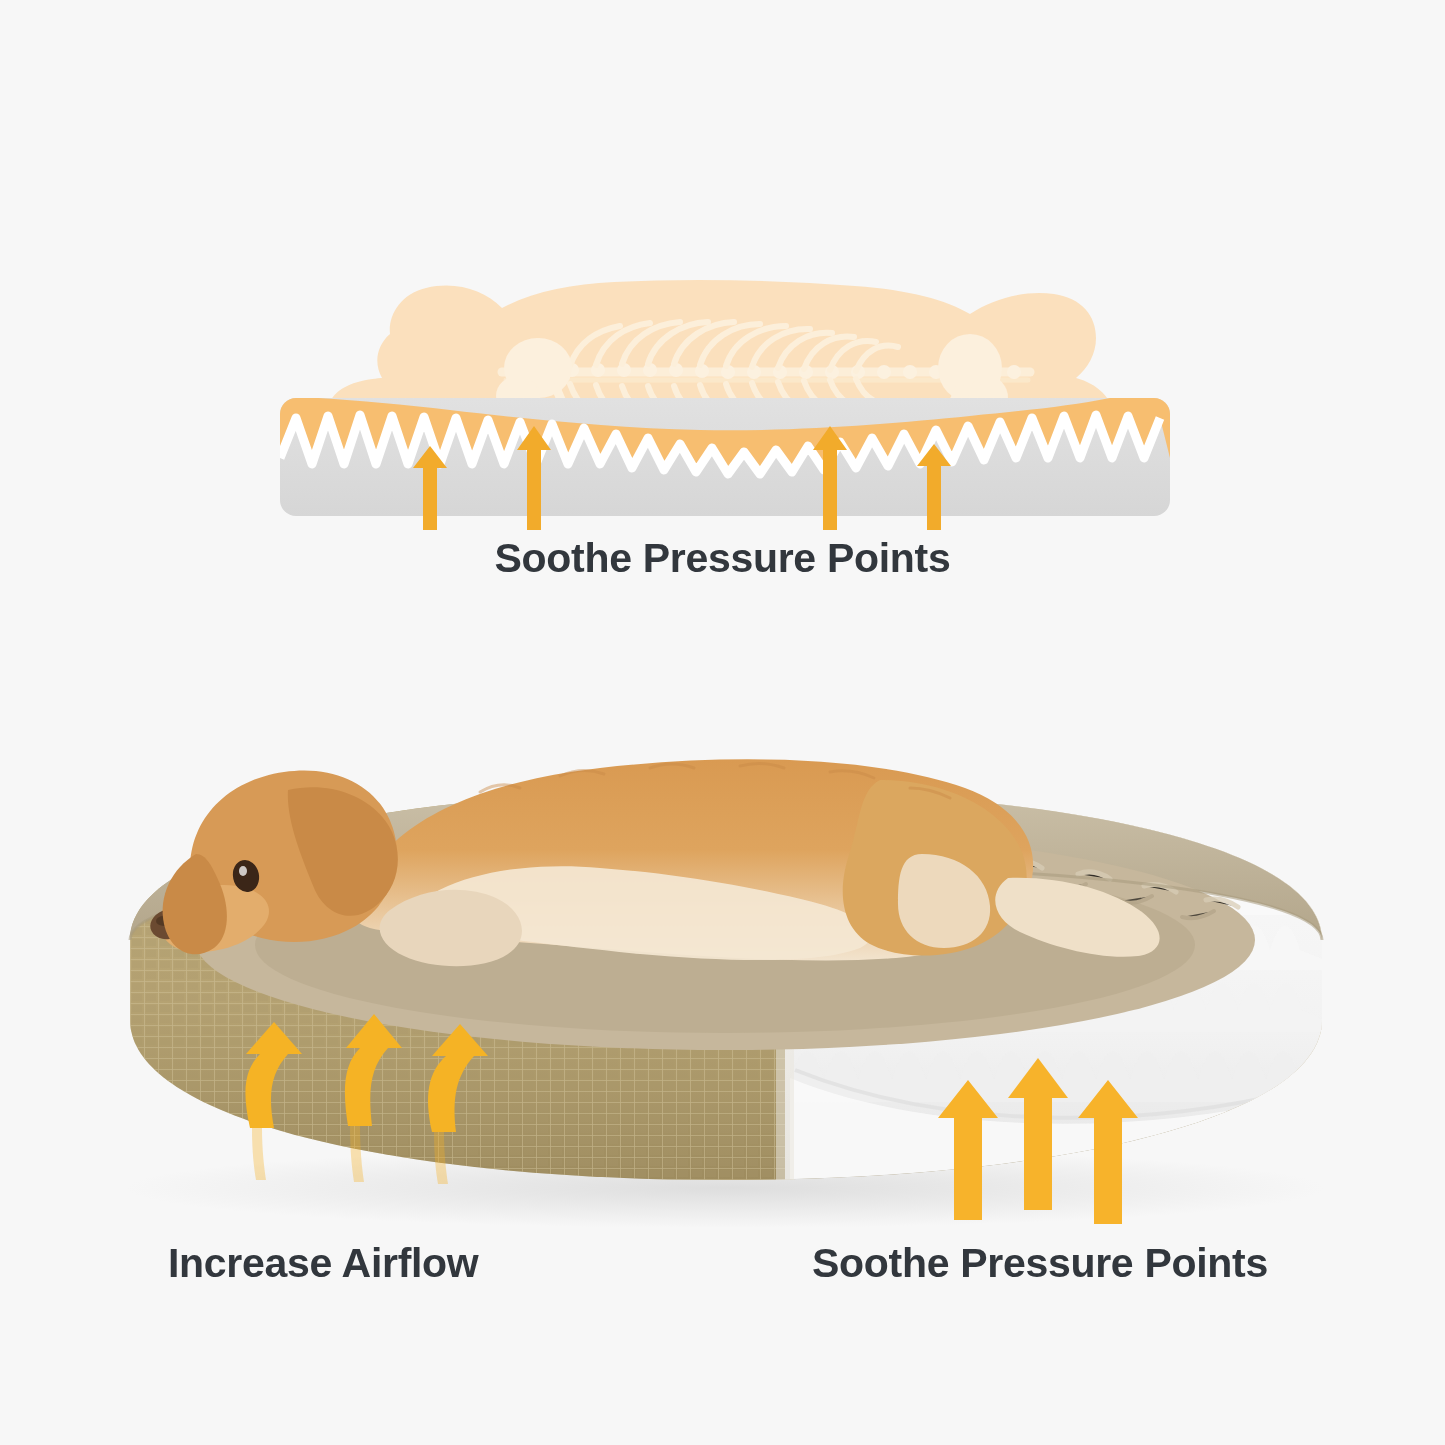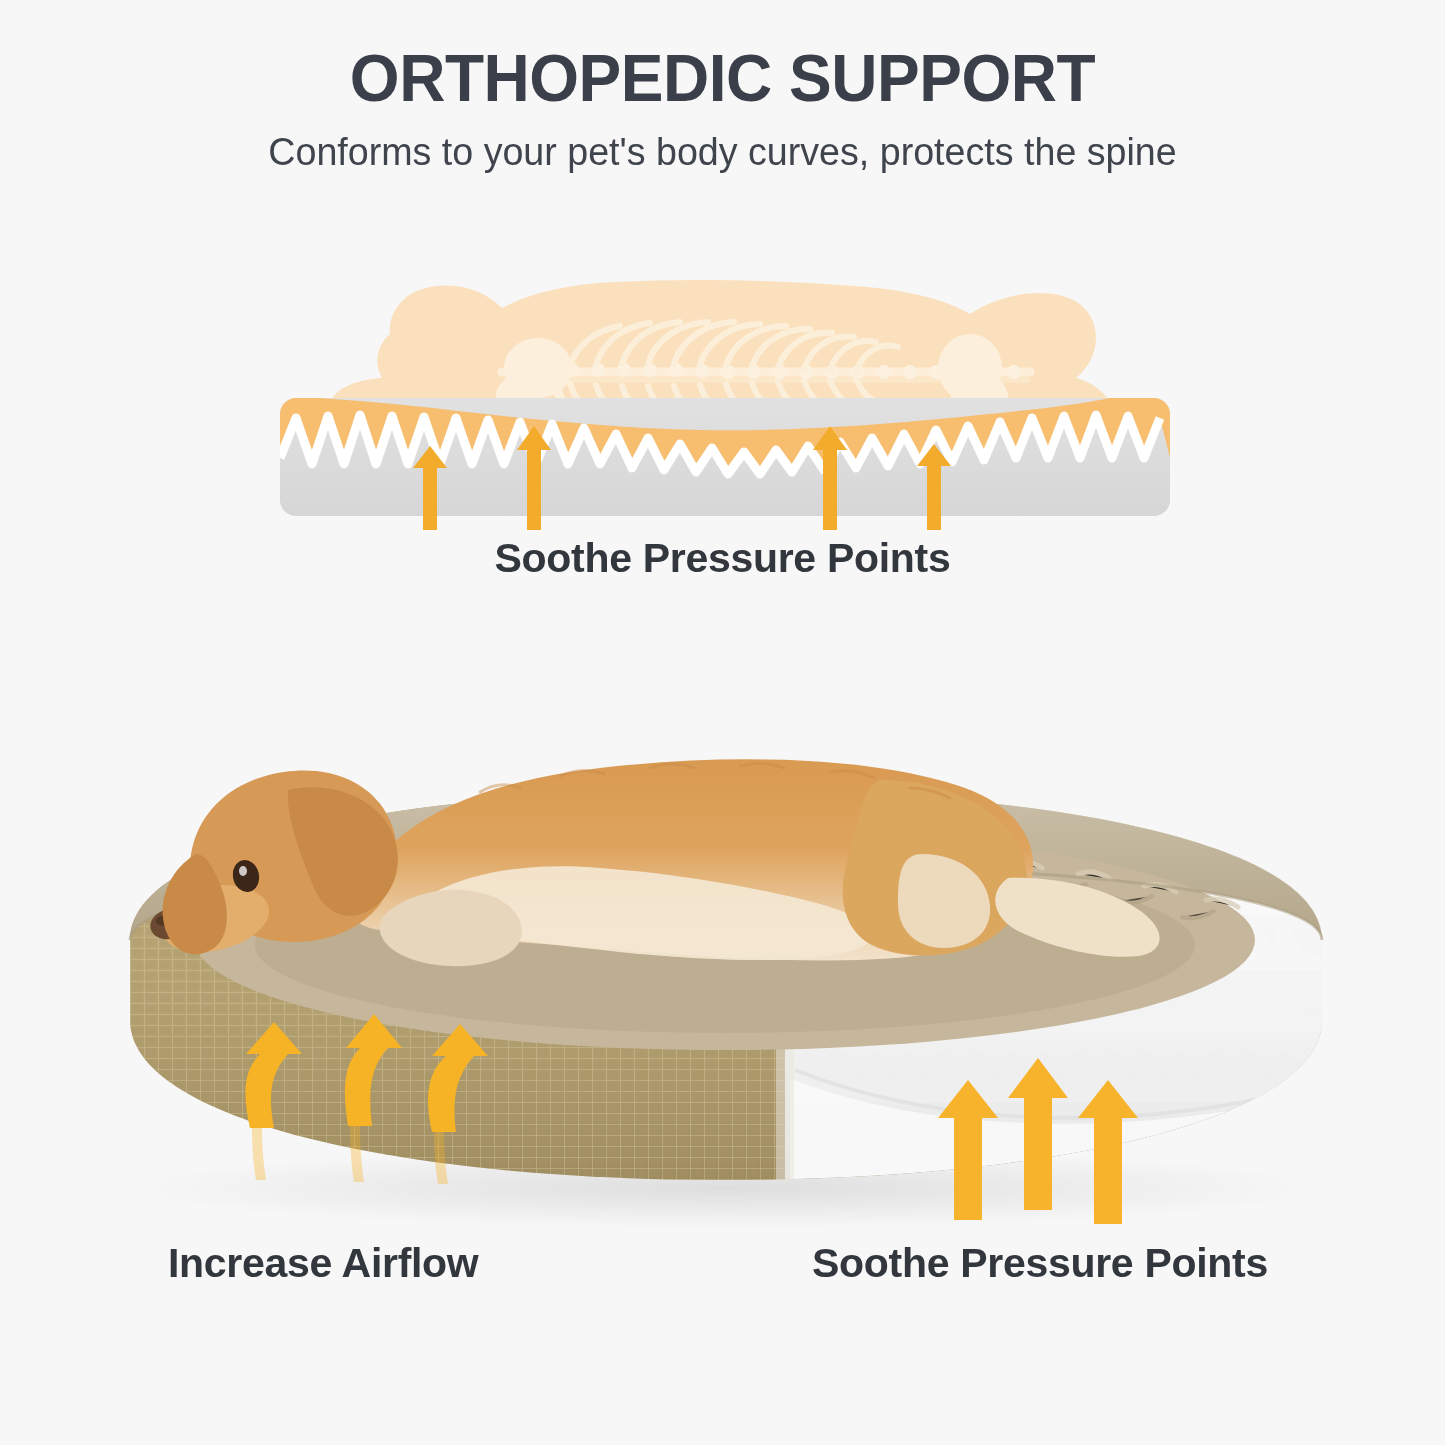--- a/index.html
+++ b/index.html
@@ -44,24 +44,20 @@
     color:#32373d;letter-spacing:-0.3px;white-space:nowrap;
   }
   .lbl-air{left:168px;top:0;}
   .lbl-press{left:812px;top:0;}
 </style>
 </head>
 <body>
 
 <div class="stage">
 
-  <div class="header">
-    <h1 class="headline">ORTHOPEDIC SUPPORT</h1>
-    <p class="subhead">Conforms to your pet's body curves, protects the spine</p>
-  </div>
 
   <div class="diagram">
     <svg viewBox="0 0 910 340" xmlns="http://www.w3.org/2000/svg">
       <defs>
         <clipPath id="foamBlock">
           <rect x="10" y="130" width="890" height="118" rx="16" ry="16"></rect>
         </clipPath>
         <linearGradient id="grayGrad" x1="0" y1="0" x2="0" y2="1">
           <stop offset="0%" stop-color="#e2e2e2"></stop>
           <stop offset="100%" stop-color="#d5d5d5"></stop>

